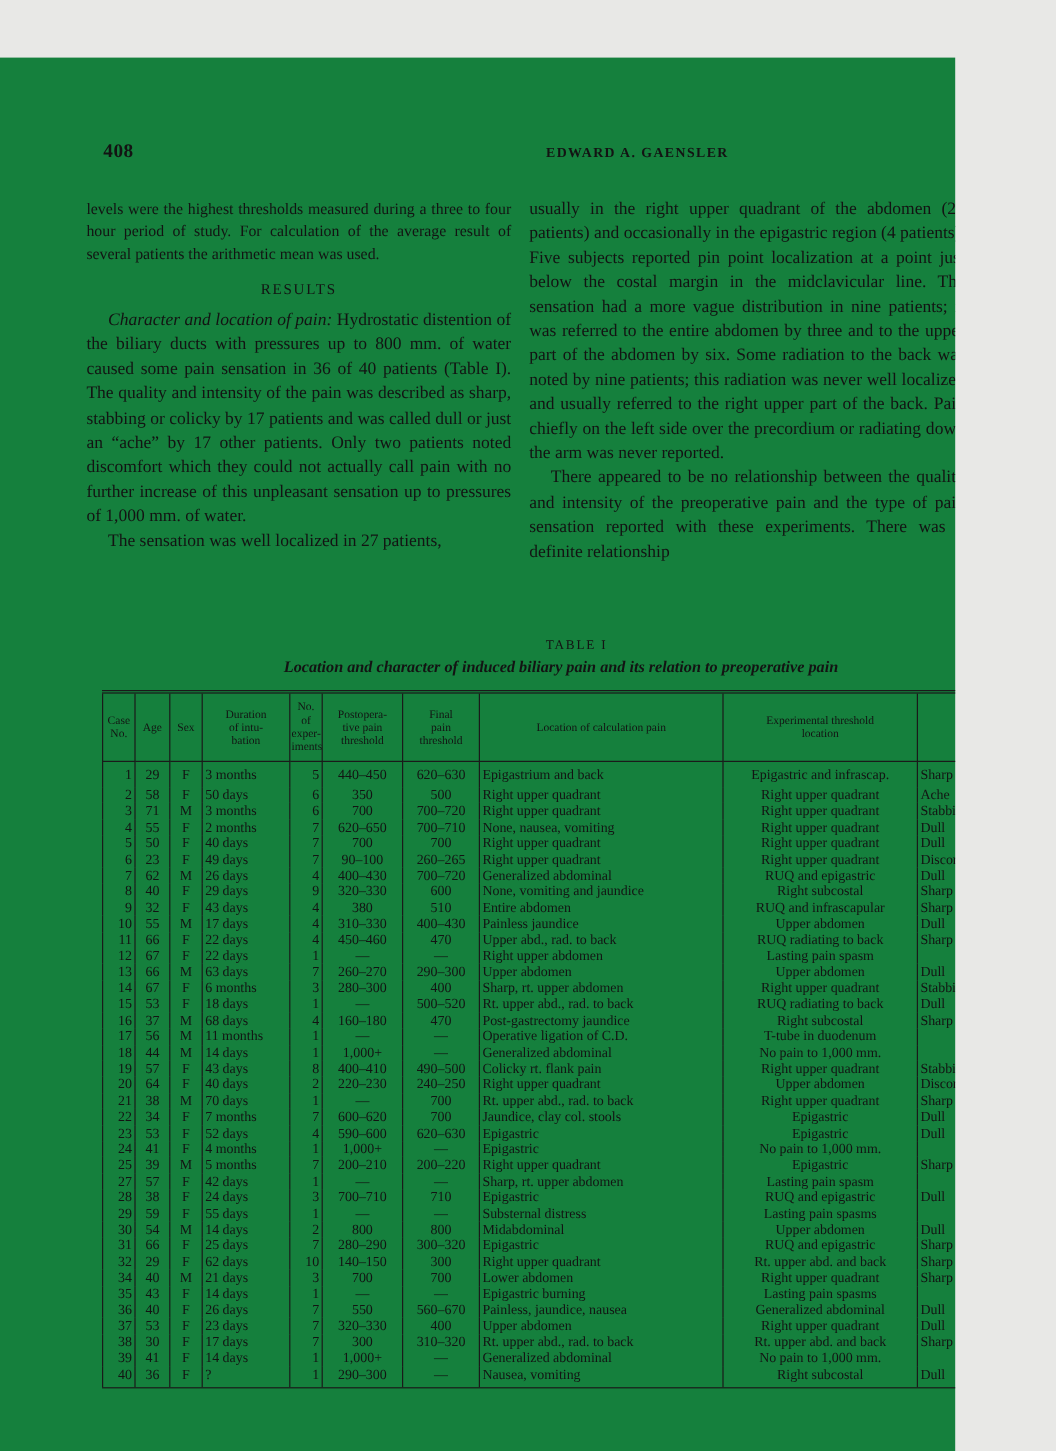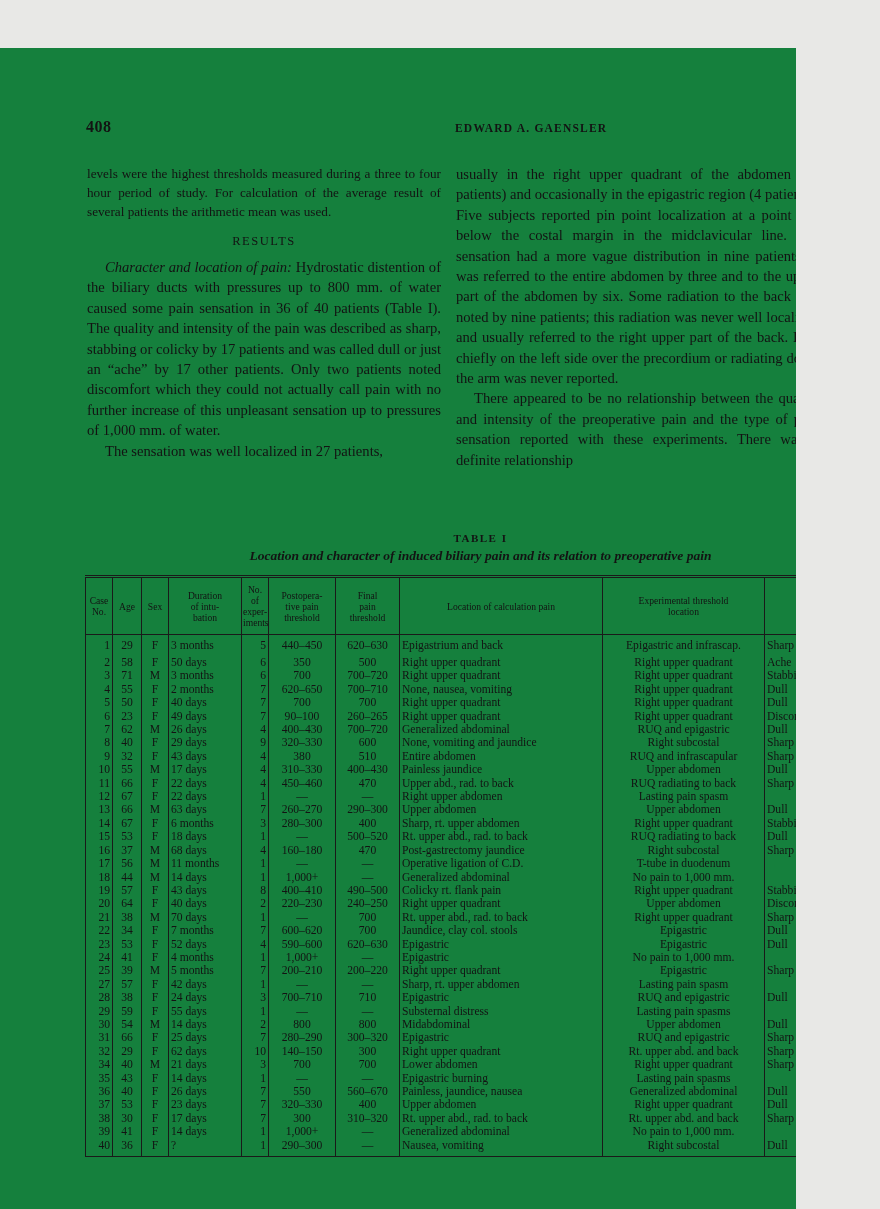--- a/index.html
+++ b/index.html
@@ -16,45 +16,45 @@
   .runhead-no{
     position:absolute;left:86px;top:70px;
     font-size:16px;font-weight:bold;letter-spacing:.5px;
   }
   .runhead-author{
     position:absolute;left:455px;top:74px;
     font-size:11.5px;font-weight:bold;letter-spacing:1.2px;
   }
   
   .cols{
-    position:absolute;left:87px;top:116px;width:732px;
+    position:absolute;left:72px;top:116px;width:732px;
     display:flex;gap:15px;
   }
   .colL{width:354px;}
   .colR{width:363px;}
   .colL p, .colR p{
     margin:0;
     text-align:justify;
     font-size:14.6px;
     line-height:20.4px;
   }
   .colL p.small{font-size:13.2px;line-height:19px;}
   p.indent{text-indent:18px;}
   .results-head{
     text-align:center;font-size:12.5px;font-weight:normal;
     letter-spacing:1.5px;margin:13px 0 8px 0;
   }
   .lead-italic{font-style:italic;}
   
   .tbl-title{
     position:absolute;left:85px;width:791px;top:484px;
-    text-align:center;font-size:11px;font-weight:bold;letter-spacing:1.5px;
+    text-align:center;font-size:11px;font-weight:normal;letter-spacing:1.5px;
   }
   .tbl-caption{
-    position:absolute;left:85px;width:791px;top:500px;
+    position:absolute;left:72px;width:791px;top:500px;
     text-align:center;font-style:italic;font-weight:bold;font-size:13.5px;
   }
   .tablewrap{
     position:absolute;left:85px;top:527px;width:791px;
     border-top:3px double #1a1a1a;
     border-bottom:1px solid #1a1a1a;
   }
   table.data{
     border-collapse:collapse;table-layout:fixed;width:100%;
     font-size:11.6px;

